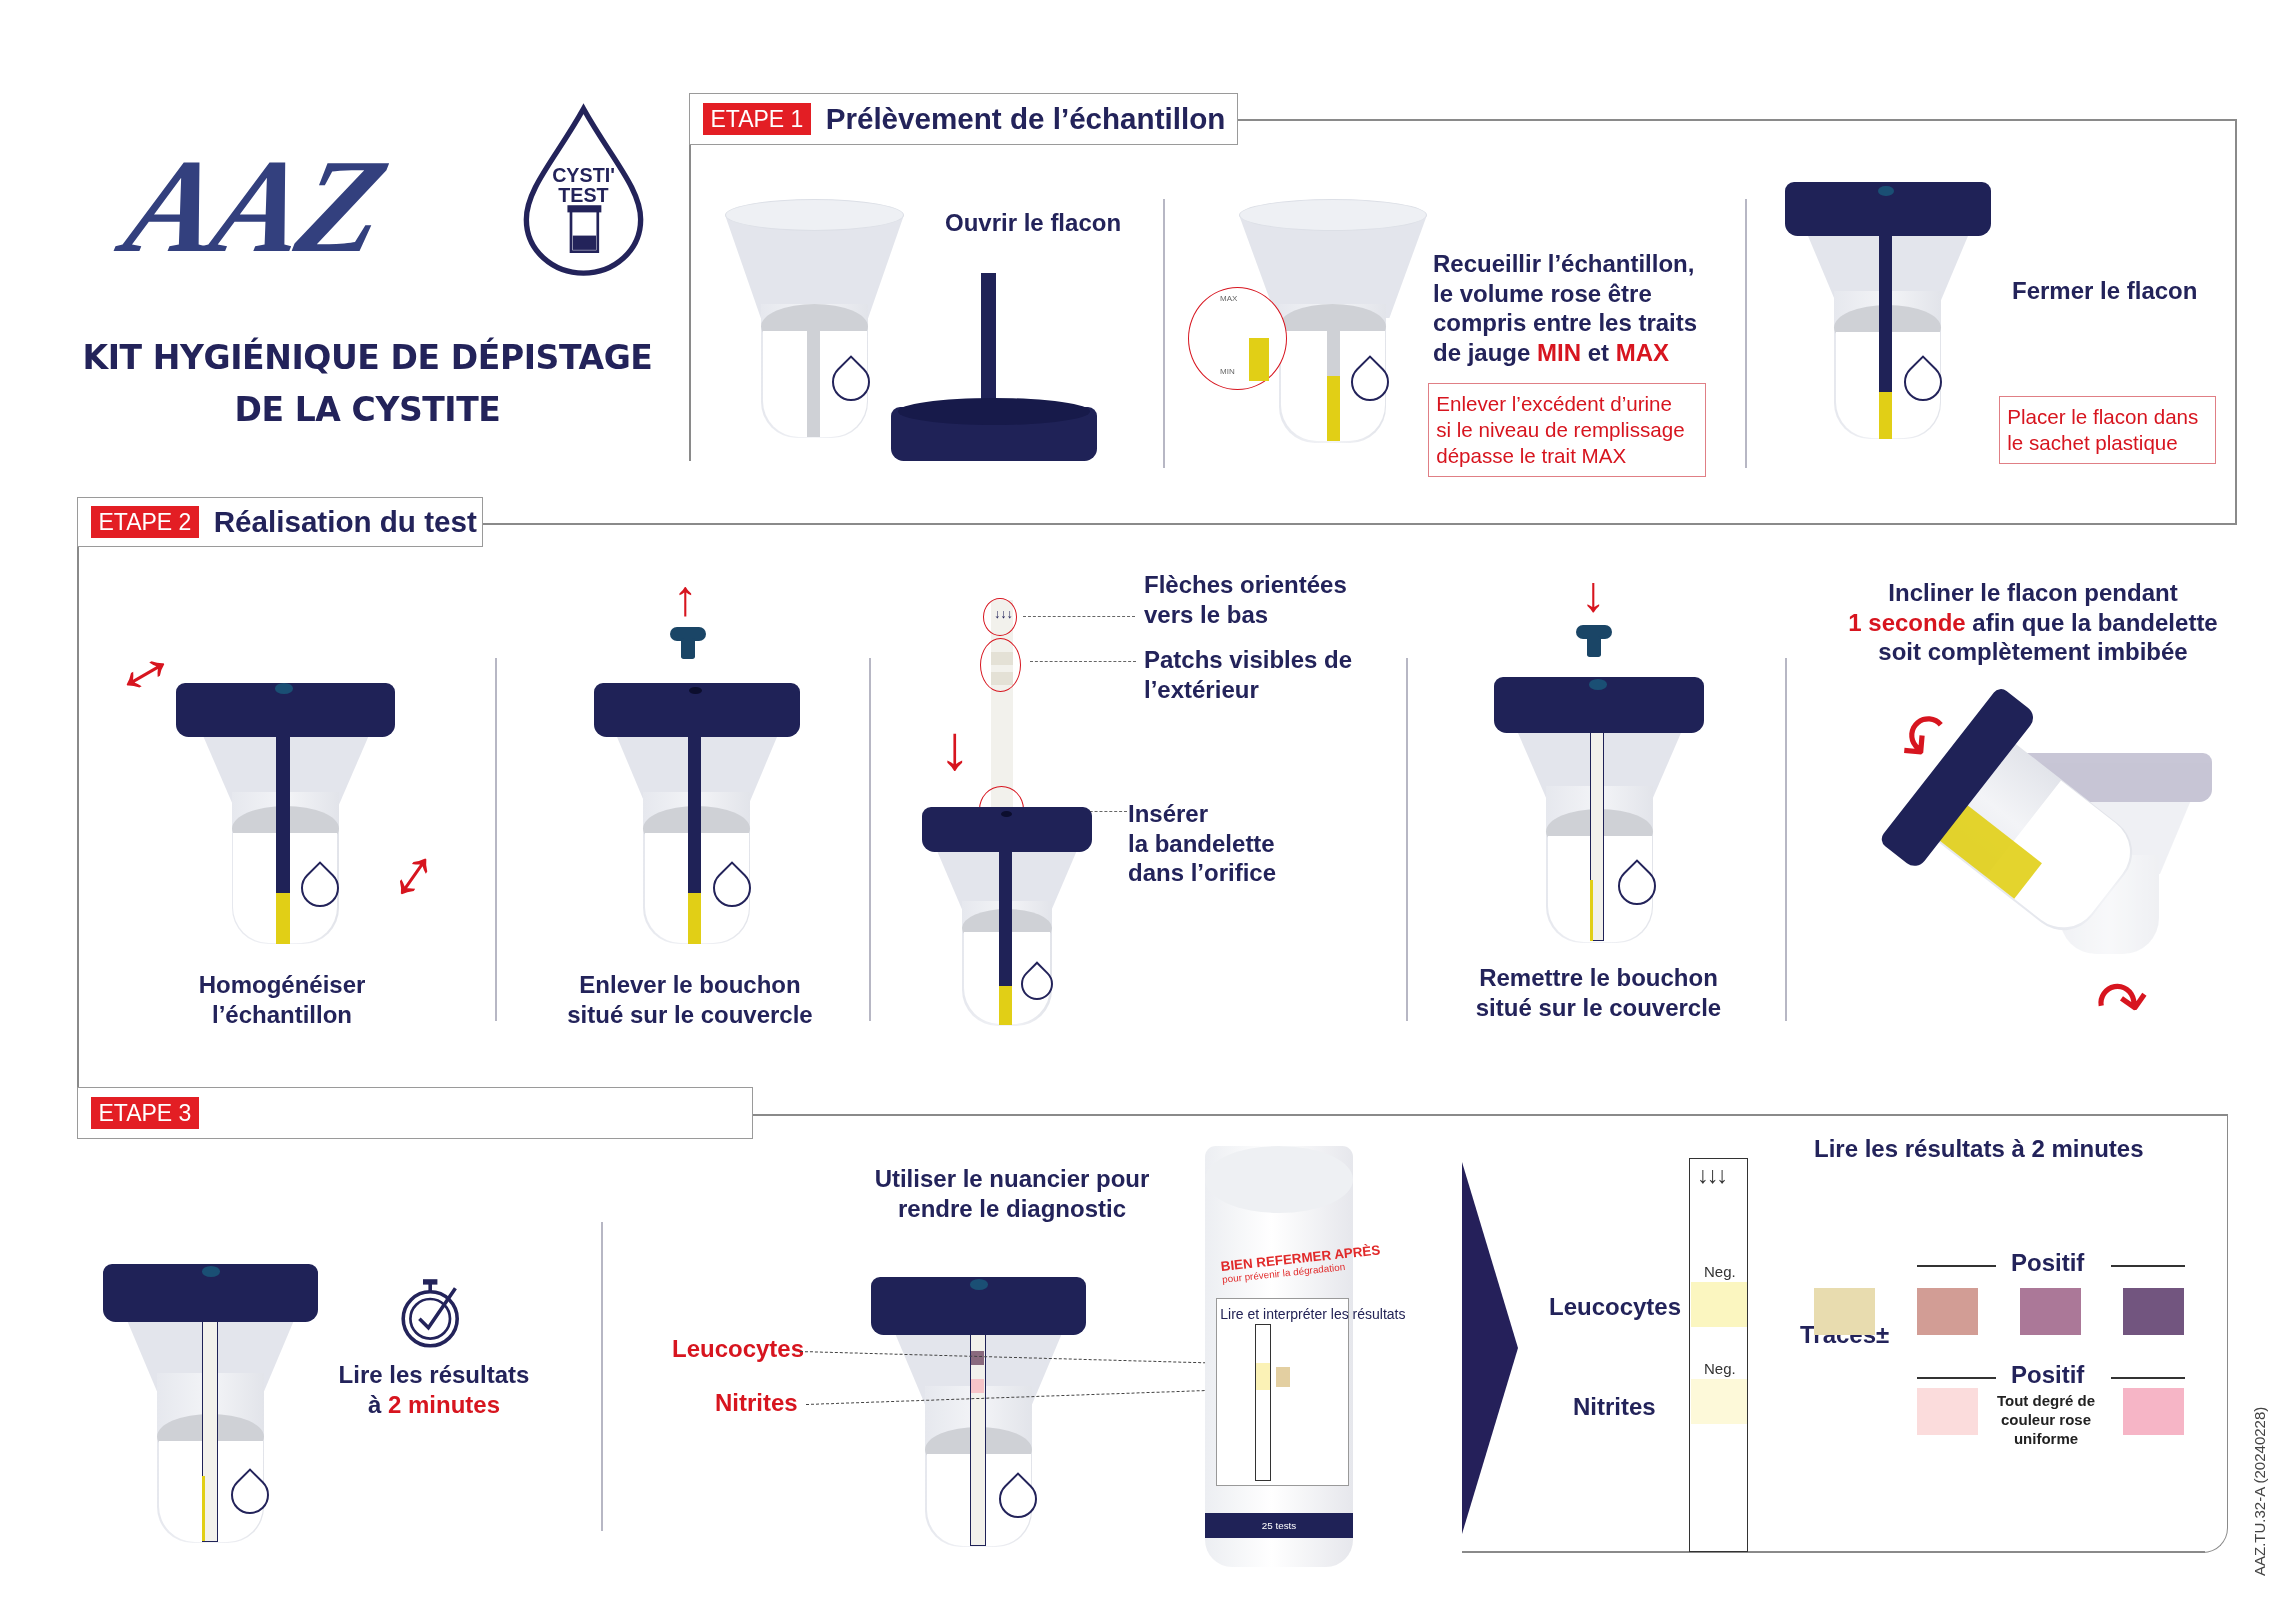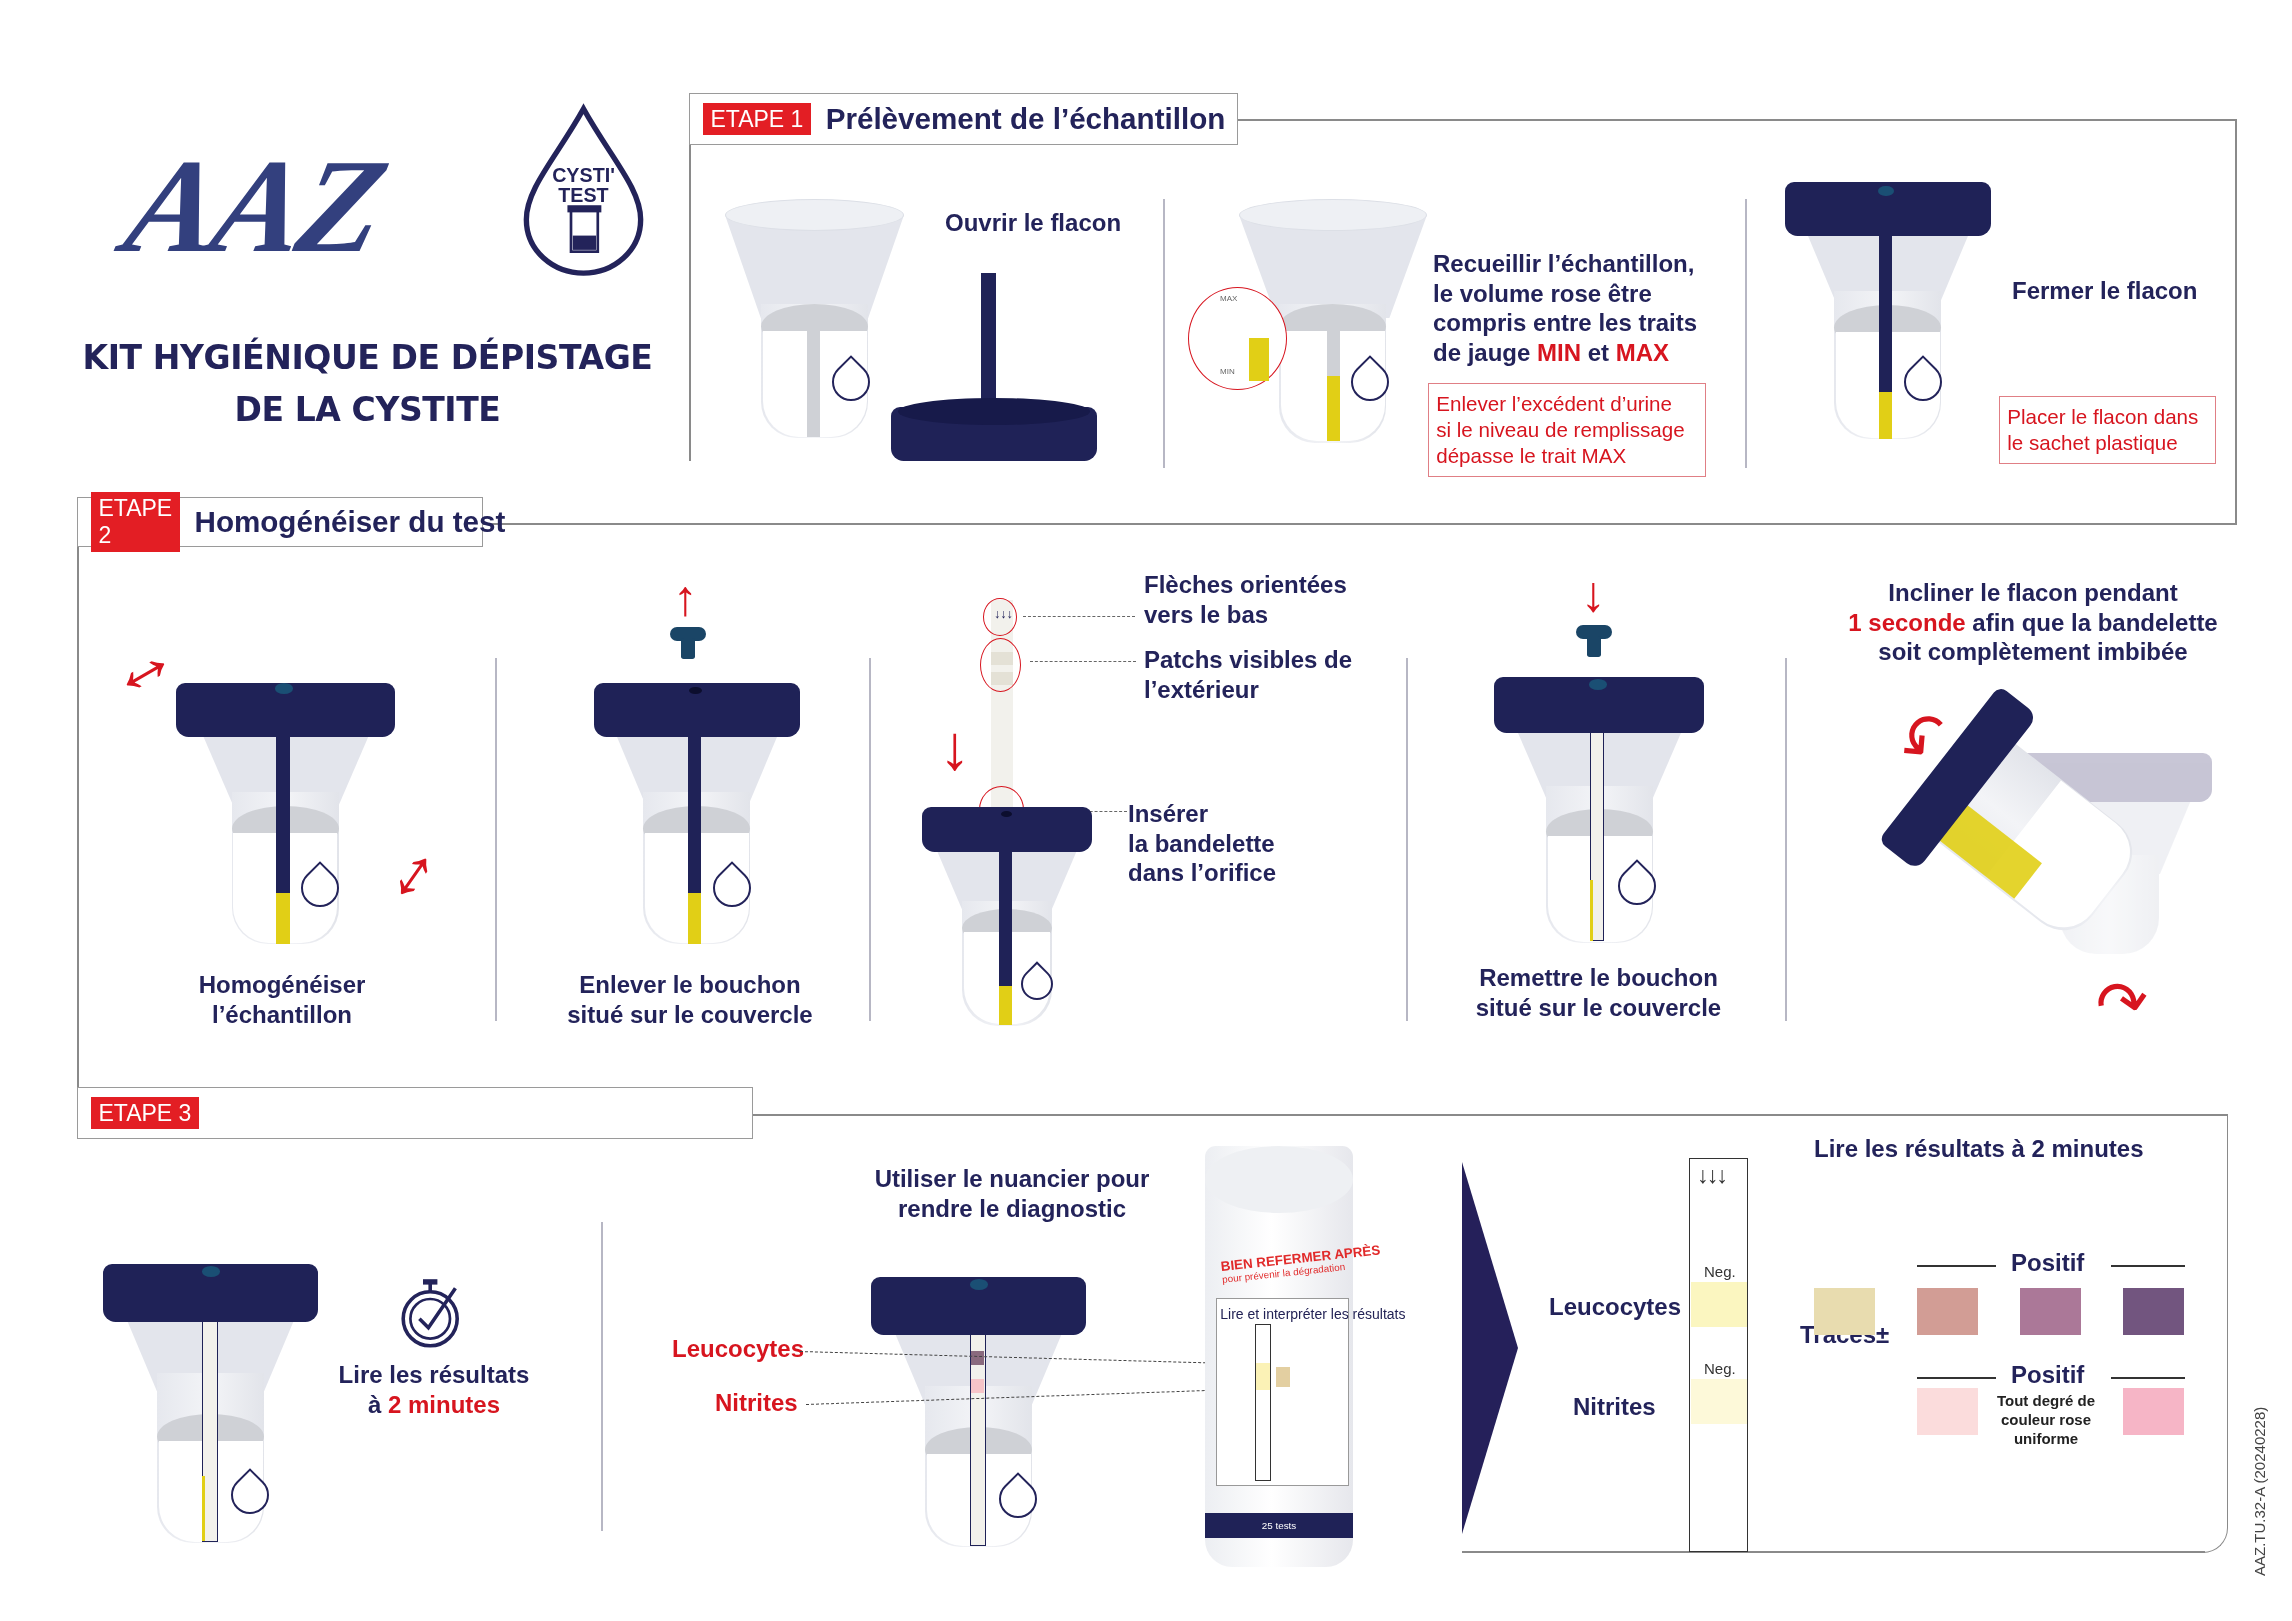--- a/index.html
+++ b/index.html
@@ -142,21 +142,21 @@
 <div class="lbl" style="left:2012px; top:276px;">Fermer le flacon</div>
 <div class="redbox" style="left:1999px; top:396px; width:217px;">
   <div>Placer le flacon dans</div>
   <div>le sachet plastique</div>
 </div>
 
 <div class="line" style="left:482px; top:523px; width:1755px; height:1.8px;"></div>
 <div class="line" style="left:77px; top:546px; width:1.8px; height:544px;"></div>
 <div class="step-box" style="left:77px; top:497px; width:406px; height:50px;">
   <span class="step-badge">ETAPE 2</span>
-  <span class="step-title">Homogénéiser du test</span>
+  <span class="step-title">Réalisation du test</span>
 </div>
 
 <div class="vdiv" style="left:495px; top:658px; height:363px;"></div>
 <div class="vdiv" style="left:869px; top:658px; height:363px;"></div>
 <div class="vdiv" style="left:1406px; top:658px; height:363px;"></div>
 <div class="vdiv" style="left:1785px; top:658px; height:363px;"></div>
 
 <div class="jar" style="left:176px; top:676px; width:219px; height:269px;">
   <div class="funnel" style="left:22.4px; top:49px; width:175px; height:81px;"></div>
   <div class="body" style="left:56px; top:116px; width:107px; height:152px;"></div>

